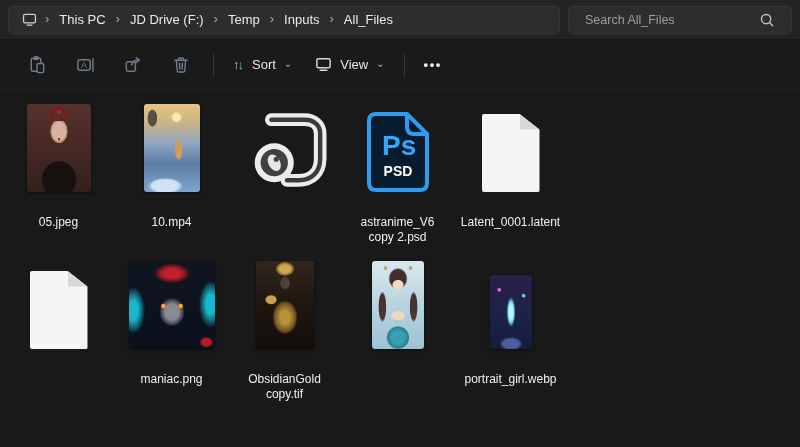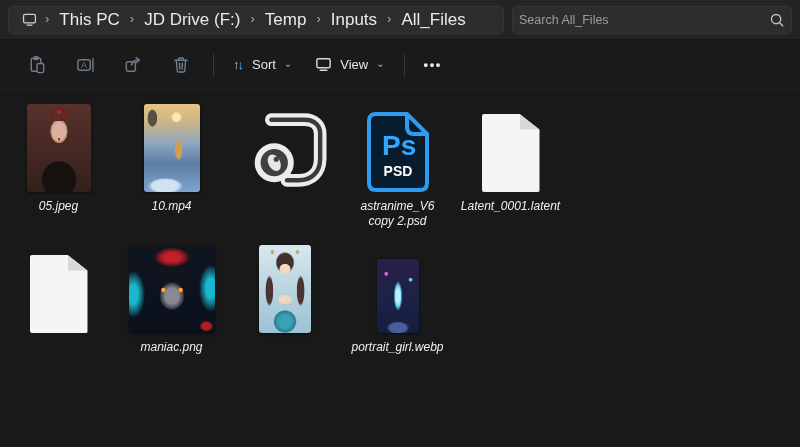--- a/index.html
+++ b/index.html
@@ -12,49 +12,49 @@
   
   .header{
     height:40px;background:#242424;border-bottom:1px solid #161616;
     display:flex;align-items:center;gap:8px;padding:0 8px;box-sizing:border-box;
   }
   .pill{
     background:#2d2d2d;border:1px solid #363636;border-radius:5px;height:28px;
     box-sizing:border-box;display:flex;align-items:center;
   }
   .addr{flex:1;padding:0 8px;gap:1px;min-width:0;}
-  .crumb{color:#eaeaea;font-size:17px;padding:0 7px;white-space:nowrap;cursor:default;}
+  .crumb{color:#eaeaea;font-size:13px;padding:0 7px;white-space:nowrap;cursor:default;}
   .sep{color:#aaაaaa;}
   .sep{color:#aaaaaa;font-size:13px;padding:0 2px;transform:translateY(-1px);}
   .mon-icon{display:flex;align-items:center;padding:0 4px;}
-  .search{width:280px;padding:0 6px;justify-content:space-between;gap:48px;}
+  .search{width:224px;padding:0 16px;justify-content:space-between;gap:48px;}
   .search-text{color:#9d9d9d;font-size:12.5px;white-space:nowrap;overflow:hidden;}
   .search-icon{display:flex;align-items:center;}
   
   .toolbar{
     height:50px;display:flex;align-items:center;padding:0 14px;gap:2px;
     border-bottom:1px solid #212121;box-sizing:border-box;background:#1a1a1a;
   }
   .tbtn{display:flex;align-items:center;gap:7px;padding:7px 10px;border-radius:4px;
         color:#e8e8e8;font-size:13px;white-space:nowrap;cursor:default;}
   .icon-btn{padding:7px 13px;}
   .divider{width:1px;height:22px;background:#383838;margin:0 7px;flex:none;}
   .spacer{flex:1;}
   .chev{color:#b4b4b4;font-size:10px;margin-left:1px;transform:translateY(-1px);}
   .sort-arrows{font-size:13px;letter-spacing:-2px;margin-right:3px;font-weight:bold;}
   .up{color:#cfcfcf;}.down{color:#4cc2ff;}
   .dots{color:#e8e8e8;font-size:13px;letter-spacing:1.5px;font-weight:bold;}
   
   .content{padding:10px 0 0 2px;}
   .grid-row{display:flex;}
-  .item{width:113px;display:flex;flex-direction:column;align-items:center;margin-bottom:8px;}
+  .item{width:113px;display:flex;flex-direction:column;align-items:center;margin-bottom:8px;gap:16px;}
   .thumb-wrap{height:92px;display:flex;align-items:flex-end;justify-content:center;}
   .label{
     height:34px;margin-top:7px;font-size:12px;line-height:15px;color:#f0f0f0;
-    text-align:center;max-width:106px;overflow-wrap:anywhere;word-break:break-word;font-style:italic;
+    text-align:center;max-width:106px;overflow-wrap:anywhere;word-break:break-word;
   }
   .label.narrow{max-width:86px;}
   .thumb{border-radius:3px;box-shadow:0 1px 3px rgba(0,0,0,.55);}
   
   .t05{width:64px;height:88px;background:
     radial-gradient(circle 4px at 50% 9%, #c01818 0 45%, transparent 55%),
     radial-gradient(ellipse 13px 9px at 50% 12%, transparent 52%, #7a1a14 56% 72%, transparent 76%),
     radial-gradient(circle 2px at 50% 40%, #b01620 0 60%, transparent 75%),
     radial-gradient(ellipse 11px 15px at 50% 31%, #d9b2a0 0 60%, #b08268 76%, transparent 80%),
     radial-gradient(ellipse 24px 26px at 50% 86%, #16100f 0 68%, transparent 74%),
@@ -256,20 +256,26 @@
         </div>
     </div>
 
     <div class="item">
       <div class="thumb-wrap">
           <div class="thumb tmaniac"></div>
         </div>
       <div class="label">maniac.png</div>
     </div>
 
+    <div class="item">
+      <div class="thumb-wrap">
+          <div class="thumb tobsidian"></div>
+        </div>
+      <div class="label">ObsidianGold copy.tif</div>
+    </div>
 
     <div class="item">
       <div class="thumb-wrap">
           <div class="thumb tportrait"></div>
         </div>
     </div>
 
     <div class="item">
       <div class="thumb-wrap">
           <div class="thumb twebp"></div>

